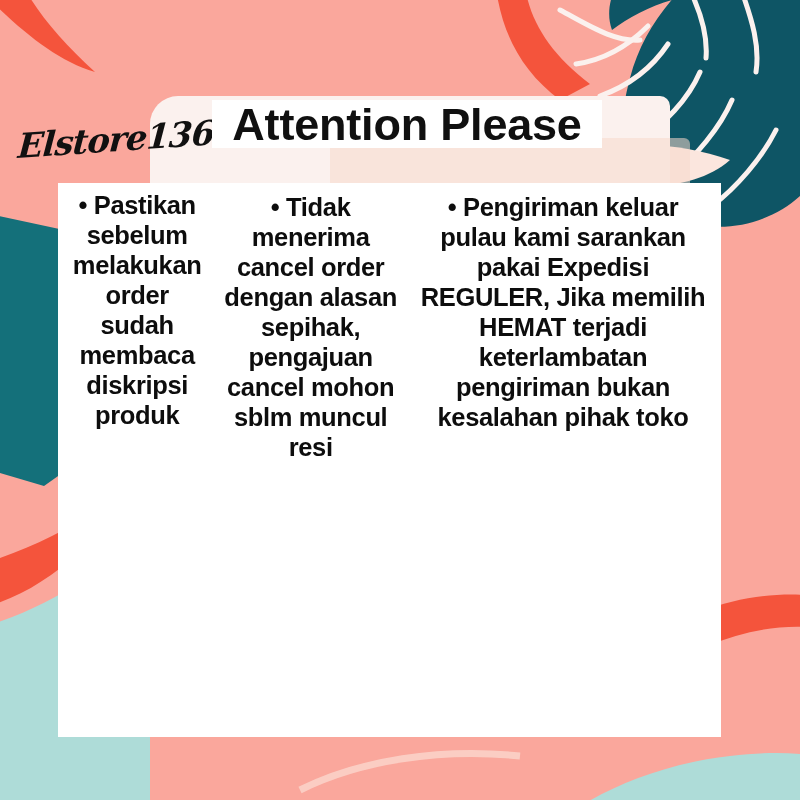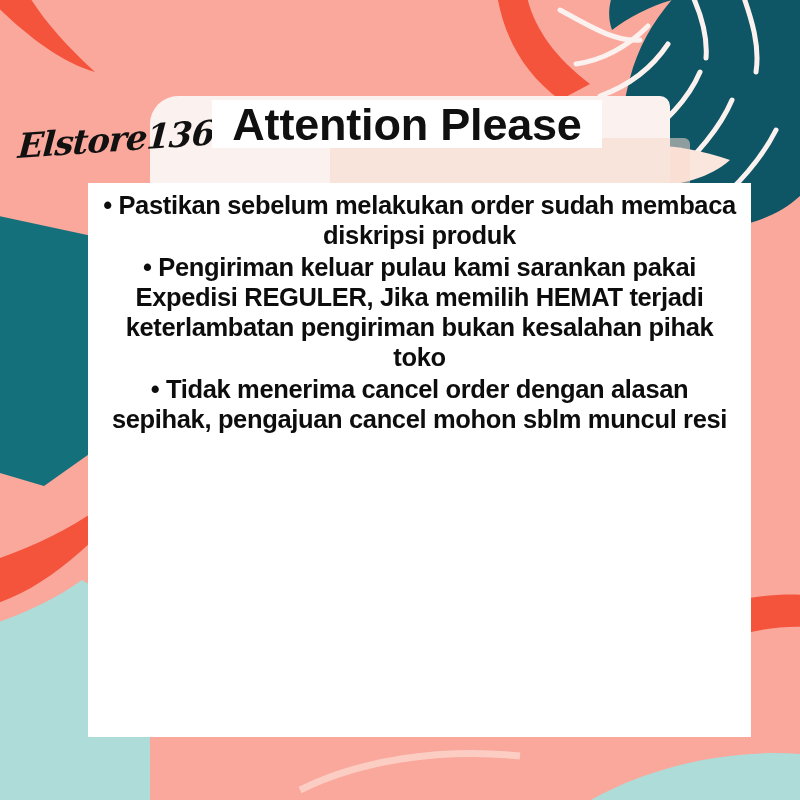--- a/index.html
+++ b/index.html
@@ -80,29 +80,29 @@
     color: #111111;
     transform: rotate(-4deg) skewX(-8deg);
     transform-origin: left center;
     letter-spacing: -1px;
     white-space: nowrap;
   }
 
   
   .panel {
     position: absolute;
-    left: 88px;
+    left: 58px;
     top: 183px;
     width: 663px;
     height: 554px;
     background: #FFFFFF;
     box-sizing: border-box;
     padding: 8px 6px 4px 6px;
     display: flex;
-    flex-direction: column;
+    flex-direction: row;
     justify-content: flex-start;
   }
   .rule {
     margin: 0;
     padding: 0 4px;
     text-align: center;
     font-size: 25.5px;
     font-weight: bold;
     line-height: 1.175;
     color: #0d0d0d;
@@ -167,17 +167,17 @@
   <div class="cream-band-2"></div>
 
   <div class="logo">Elstore136</div>
 
   <div class="title-band">
     <span class="title-text">Attention Please</span>
   </div>
 
   <div class="panel">
     <p class="rule">• Pastikan sebelum melakukan order sudah membaca diskripsi produk</p>
+    <p class="rule">• Tidak menerima cancel order dengan alasan sepihak, pengajuan cancel mohon sblm muncul resi</p>
     <p class="rule">• Pengiriman keluar pulau kami sarankan pakai Expedisi REGULER, Jika memilih HEMAT terjadi keterlambatan pengiriman bukan kesalahan pihak toko</p>
-    <p class="rule">• Tidak menerima cancel order dengan alasan sepihak, pengajuan cancel mohon sblm muncul resi</p>
   </div>
 
 </div>
 
 </body></html>

